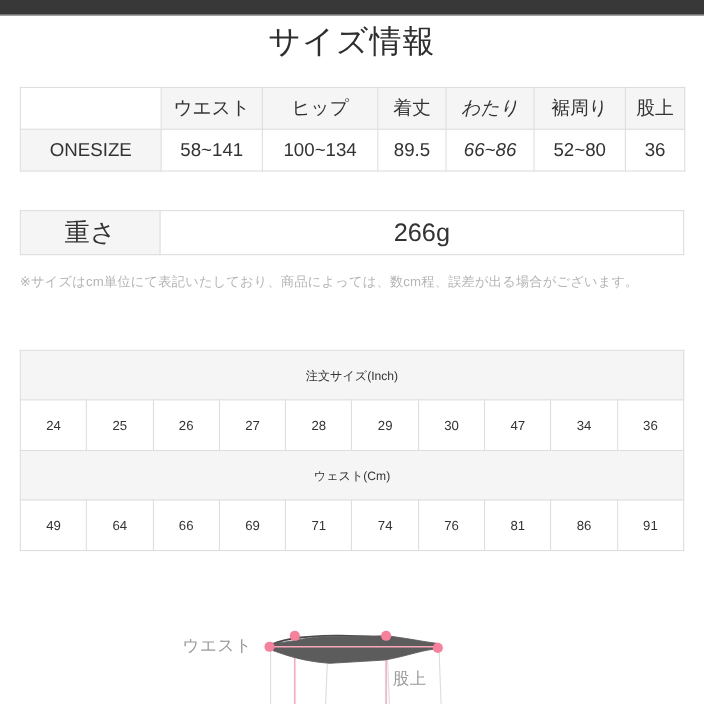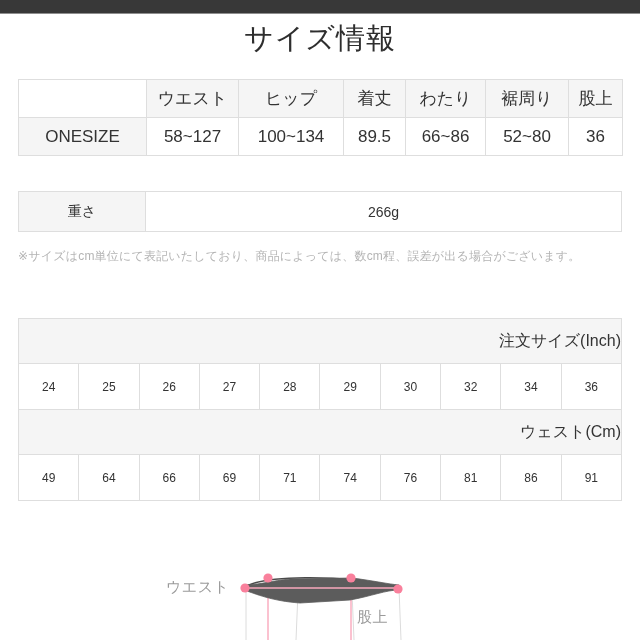--- a/index.html
+++ b/index.html
@@ -68,33 +68,33 @@
     width: 604px;
   }
   #size-table td {
     height: 38px;
     font-size: 17px;
   }
   #size-table .c-label { width: 128px; }
   #size-table .c-waist { width: 92px; }
   #size-table .c-hip   { width: 105px; }
   #size-table .c-len   { width: 62px; }
-  #size-table .c-thigh { width: 80px; }
+  #size-table .c-thigh { width: 80px; font-style: italic; }
   #size-table .c-hem   { width: 83px; }
   #size-table .c-rise  { width: 54px; }
 
   
   #weight-table {
     left: 18px;
     top: 191px;
     width: 604px;
   }
   #weight-table td {
     height: 40px;
-    font-size: 14px;
+    font-size: 23px;
   }
   #weight-table .c-wlabel { width: 127px; }
 
   
   .note {
     position: absolute;
     left: 18px;
     top: 243px;
     width: 610px;
     font-size: 12px;
@@ -107,22 +107,21 @@
   #order-table {
     left: 18px;
     top: 318px;
     width: 604px;
   }
   #order-table td {
     font-size: 12px;
   }
   #order-table .hdr-row td {
     height: 45px;
-    font-size: 16px;
-    text-align: right;
+    font-size: 11px;
   }
   #order-table .val-row td {
     height: 46px;
   }
   #order-table .col { width: 60.4px; }
 
   
   #diagram {
     position: absolute;
     left: 0;
@@ -155,21 +154,21 @@
         <td class="plain c-label"></td>
         <td class="shade c-waist">ウエスト</td>
         <td class="shade c-hip">ヒップ</td>
         <td class="shade c-len">着丈</td>
         <td class="shade c-thigh">わたり</td>
         <td class="shade c-hem">裾周り</td>
         <td class="shade c-rise">股上</td>
       </tr>
       <tr>
         <td class="shade c-label">ONESIZE</td>
-        <td class="plain c-waist">58~127</td>
+        <td class="plain c-waist">58~141</td>
         <td class="plain c-hip">100~134</td>
         <td class="plain c-len">89.5</td>
         <td class="plain c-thigh">66~86</td>
         <td class="plain c-hem">52~80</td>
         <td class="plain c-rise">36</td>
       </tr>
     </tbody>
   </table>
 
   <table class="tbl" id="weight-table">
@@ -189,21 +188,21 @@
         <td class="shade" colspan="10">注文サイズ(Inch)</td>
       </tr>
       <tr class="val-row">
         <td class="plain col">24</td>
         <td class="plain col">25</td>
         <td class="plain col">26</td>
         <td class="plain col">27</td>
         <td class="plain col">28</td>
         <td class="plain col">29</td>
         <td class="plain col">30</td>
-        <td class="plain col">32</td>
+        <td class="plain col">47</td>
         <td class="plain col">34</td>
         <td class="plain col">36</td>
       </tr>
       <tr class="hdr-row">
         <td class="shade" colspan="10">ウェスト(Cm)</td>
       </tr>
       <tr class="val-row">
         <td class="plain col">49</td>
         <td class="plain col">64</td>
         <td class="plain col">66</td>

